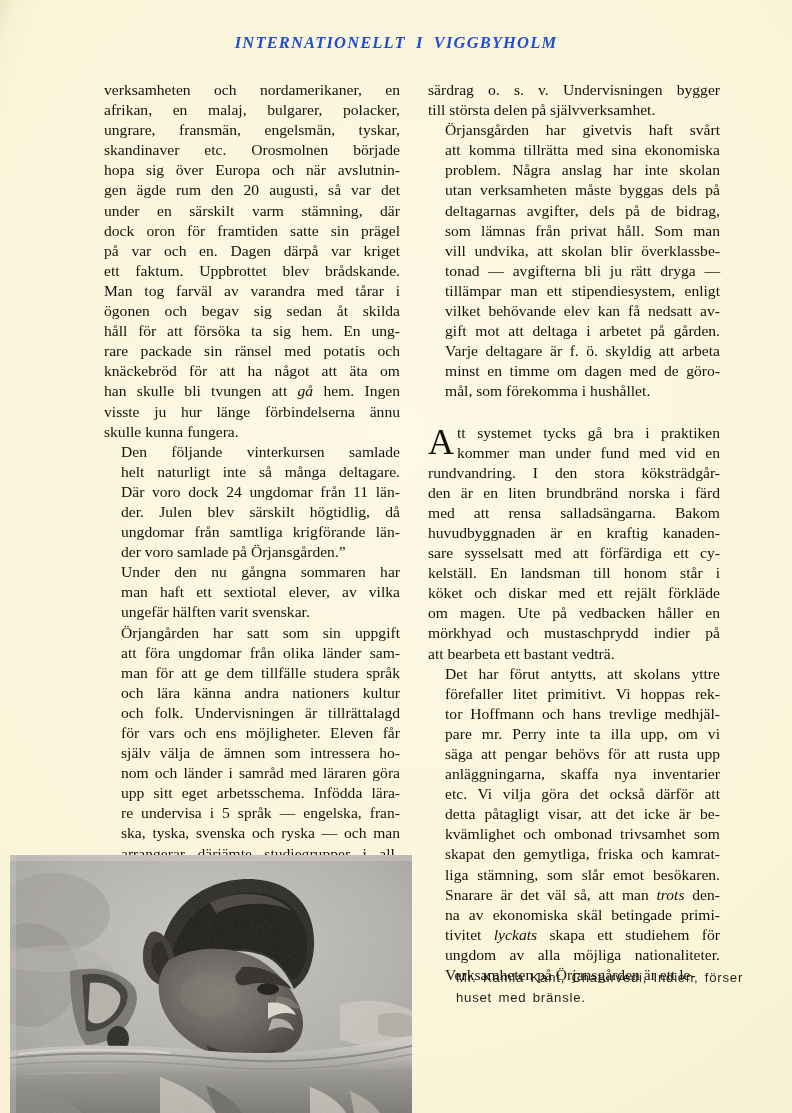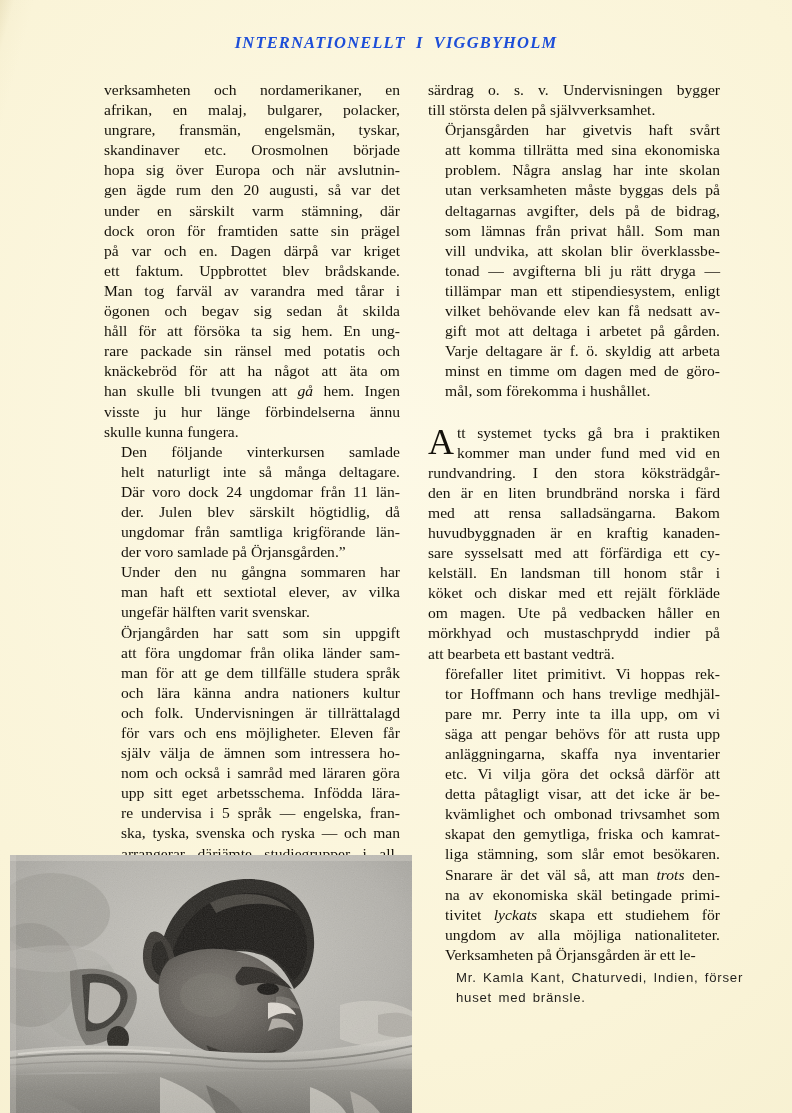--- a/index.html
+++ b/index.html
@@ -169,21 +169,21 @@
     </p>
 
     <p class="indent">
       <span class="ln j">Örjangården har satt som sin uppgift</span>
       <span class="ln j">att föra ungdomar från olika länder sam-</span>
       <span class="ln j">man för att ge dem tillfälle studera språk</span>
       <span class="ln j">och lära känna andra nationers kultur</span>
       <span class="ln j">och folk. Undervisningen är tillrättalagd</span>
       <span class="ln j">för vars och ens möjligheter. Eleven får</span>
       <span class="ln j">själv välja de ämnen som intressera ho-</span>
-      <span class="ln j">nom och också i samråd med läraren göra</span>
+      <span class="ln j">nom och länder i samråd med läraren göra</span>
       <span class="ln j">upp sitt eget arbetsschema. Infödda lära-</span>
       <span class="ln j">re undervisa i 5 språk — engelska, fran-</span>
       <span class="ln j">ska, tyska, svenska och ryska — och man</span>
       <span class="ln j">arrangerar därjämte studiegrupper i all-</span>
       <span class="ln j">män kulturhistoria, psykologi, ekono-</span>
       <span class="ln j">misk geografi, de nationella kulturernas</span>
     </p>
   </div>
 
   <div class="col col-right">
@@ -222,20 +222,21 @@
         <span class="ln j">sare sysselsatt med att förfärdiga ett cy-</span>
         <span class="ln j">kelställ. En landsman till honom står i</span>
         <span class="ln j">köket och diskar med ett rejält förkläde</span>
         <span class="ln j">om magen. Ute på vedbacken håller en</span>
         <span class="ln j">mörkhyad och mustaschprydd indier på</span>
         <span class="ln last">att bearbeta ett bastant vedträ.</span>
       </p>
     </div>
 
     <p class="indent">
+      <span class="ln j">Det har förut antytts, att skolans yttre</span>
       <span class="ln j">förefaller litet primitivt. Vi hoppas rek-</span>
       <span class="ln j">tor Hoffmann och hans trevlige medhjäl-</span>
       <span class="ln j">pare mr. Perry inte ta illa upp, om vi</span>
       <span class="ln j">säga att pengar behövs för att rusta upp</span>
       <span class="ln j">anläggningarna, skaffa nya inventarier</span>
       <span class="ln j">etc. Vi vilja göra det också därför att</span>
       <span class="ln j">detta påtagligt visar, att det icke är be-</span>
       <span class="ln j">kvämlighet och ombonad trivsamhet som</span>
       <span class="ln j">skapat den gemytliga, friska och kamrat-</span>
       <span class="ln j">liga stämning, som slår emot besökaren.</span>

